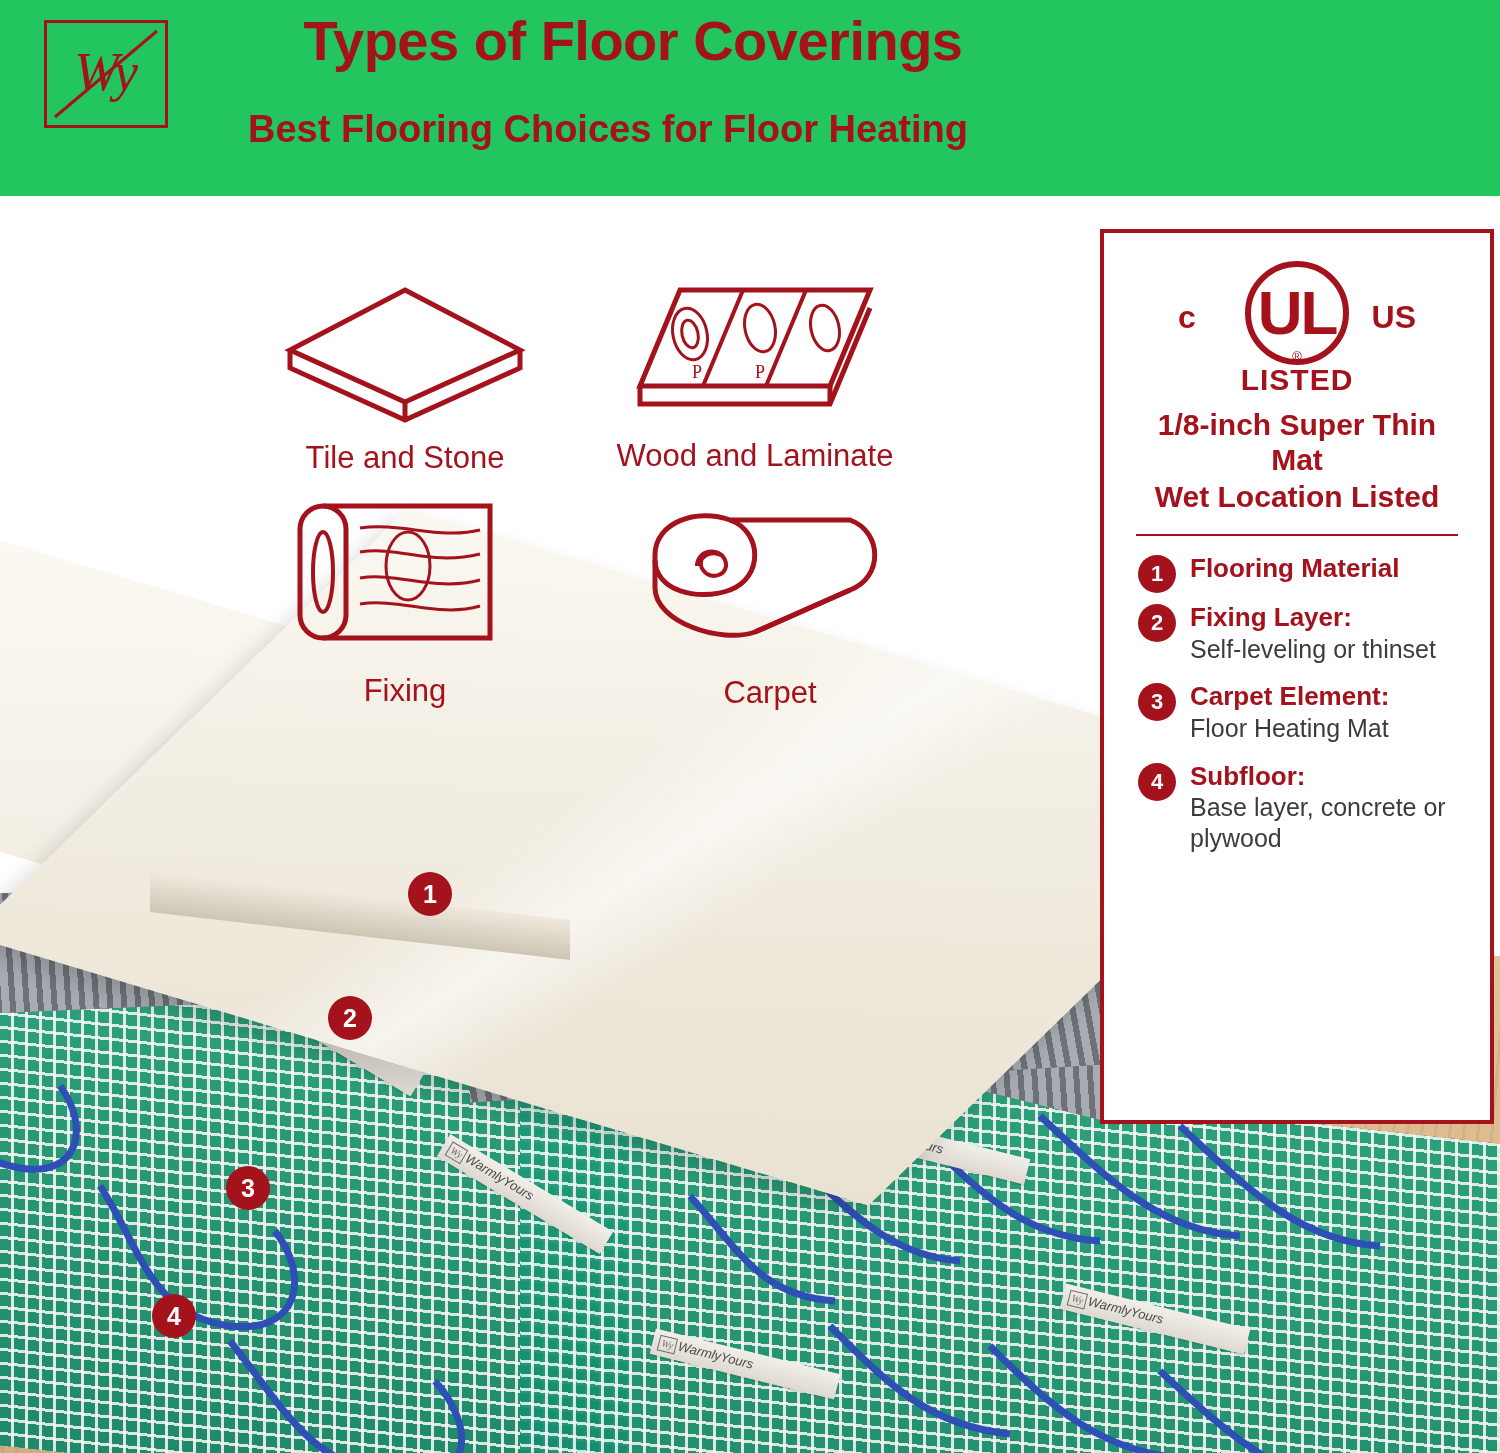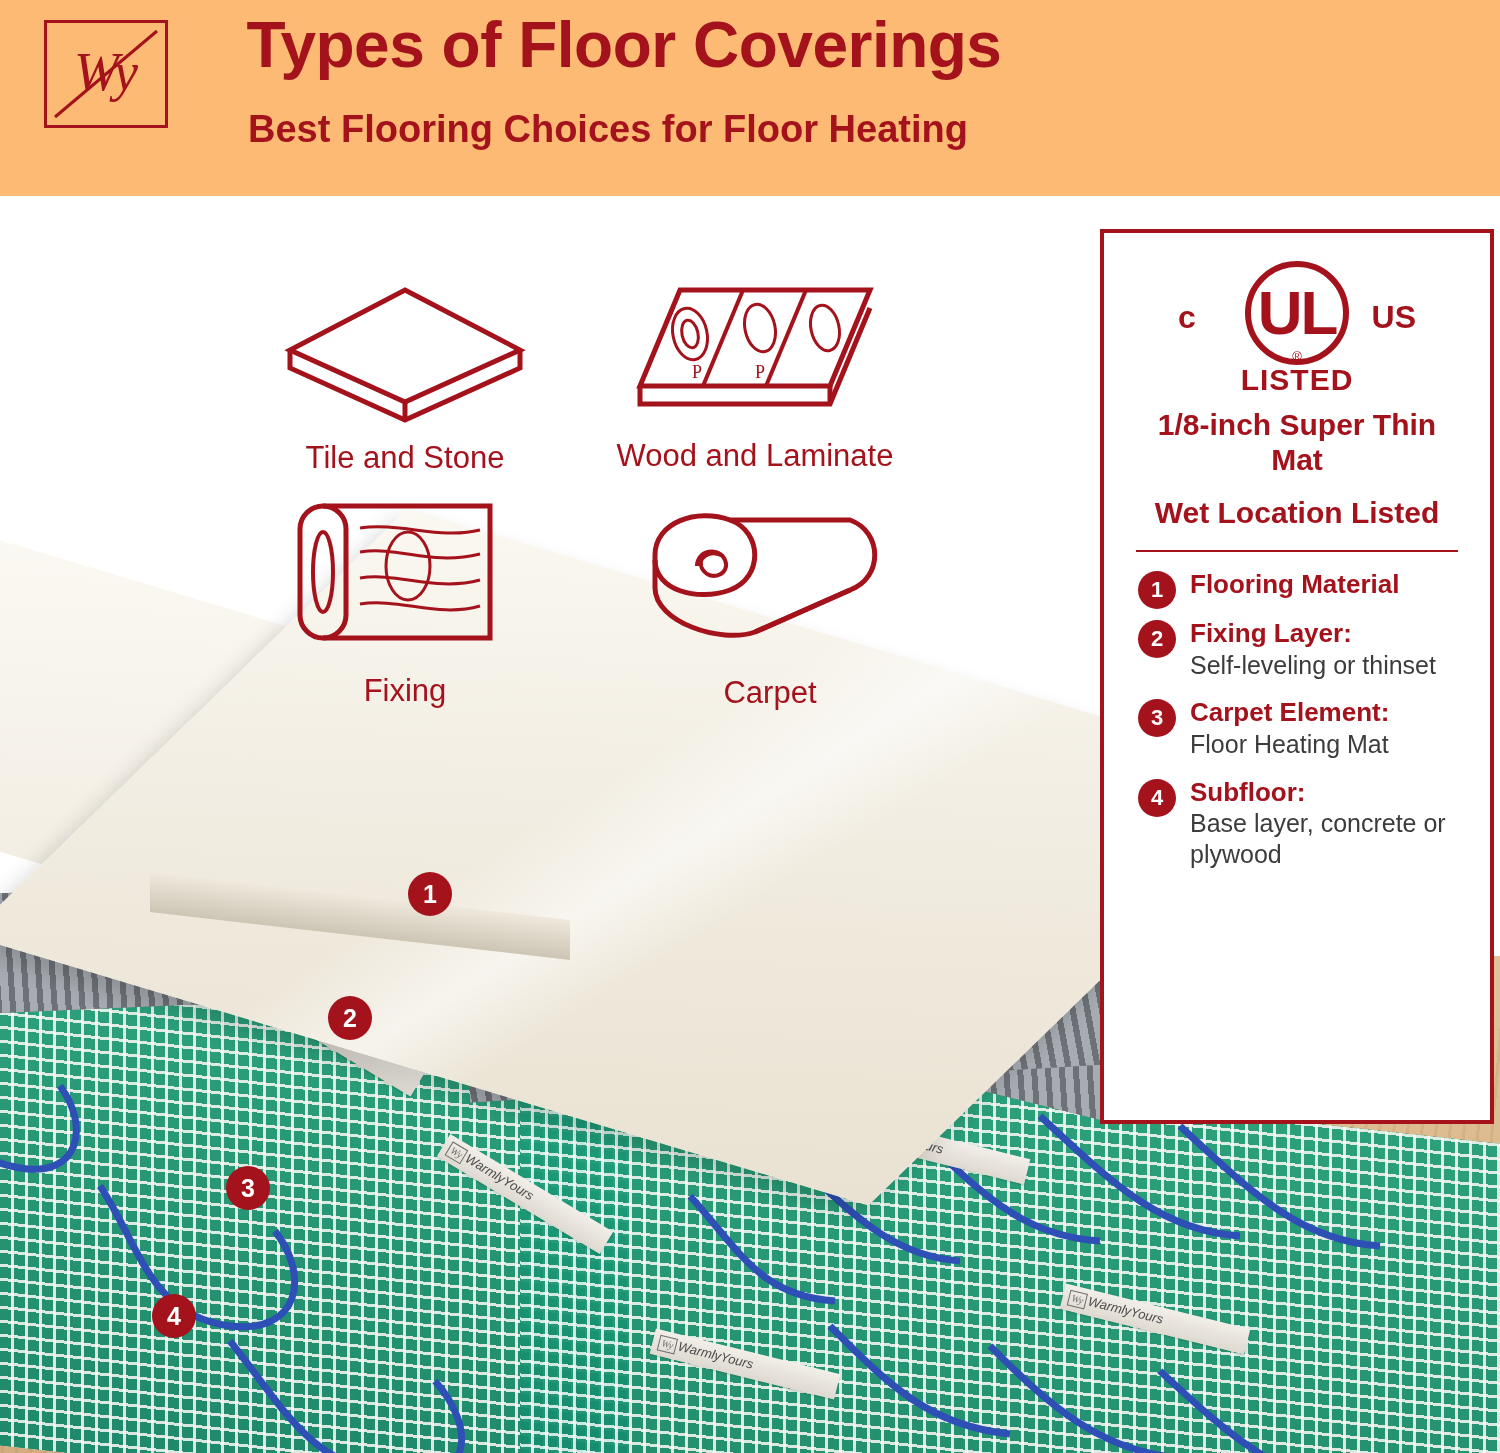--- a/index.html
+++ b/index.html
@@ -8,21 +8,21 @@
     background: #ffffff;
   }
   body {
     font-family: "Liberation Sans", sans-serif;
   }
   #page {
     position: relative;
     width: 1500px;
     height: 1453px;
     overflow: hidden;
-    background: #fdba74;
+    background: #22c55e;
   }
 
   
   #header {
     position: absolute;
     left: 0; top: 0;
     width: 1500px;
     height: 200px;
   }
   #logo {
@@ -41,25 +41,25 @@
     color: #A4121C;
     line-height: 1;
   }
   #logo .slash {
     position: absolute;
     left: 6px; top: 6px;
     width: 106px; height: 90px;
   }
   #title {
     position: absolute;
-    left: 8px; top: 8px;
+    left: 17px; top: 8px;
     width: 1232px;
     text-align: center;
     color: #A4121C;
-    font-size: 64px;
+    font-size: 56px;
     font-weight: bold;
     letter-spacing: -0.5px;
   }
   #subtitle {
     position: absolute;
     left: 0; top: 108px;
     width: 1216px;
     text-align: center;
     color: #A4121C;
     font-size: 38px;
@@ -274,21 +274,21 @@
     letter-spacing: 1px;
   }
   .card-head {
     text-align: center;
     color: #A4121C;
     font-size: 30px;
     font-weight: bold;
     line-height: 1.16;
     margin-top: 8px;
   }
-  .card-head.second { margin-top: 18px; }
+  .card-head.second { margin-top: 2px; }
   #card-divider {
     height: 2px;
     background: #A4121C;
     margin: 20px 4px 14px 4px;
   }
   .legend-item {
     position: relative;
     padding-left: 58px;
     margin-bottom: 14px;
     color: #333333;

